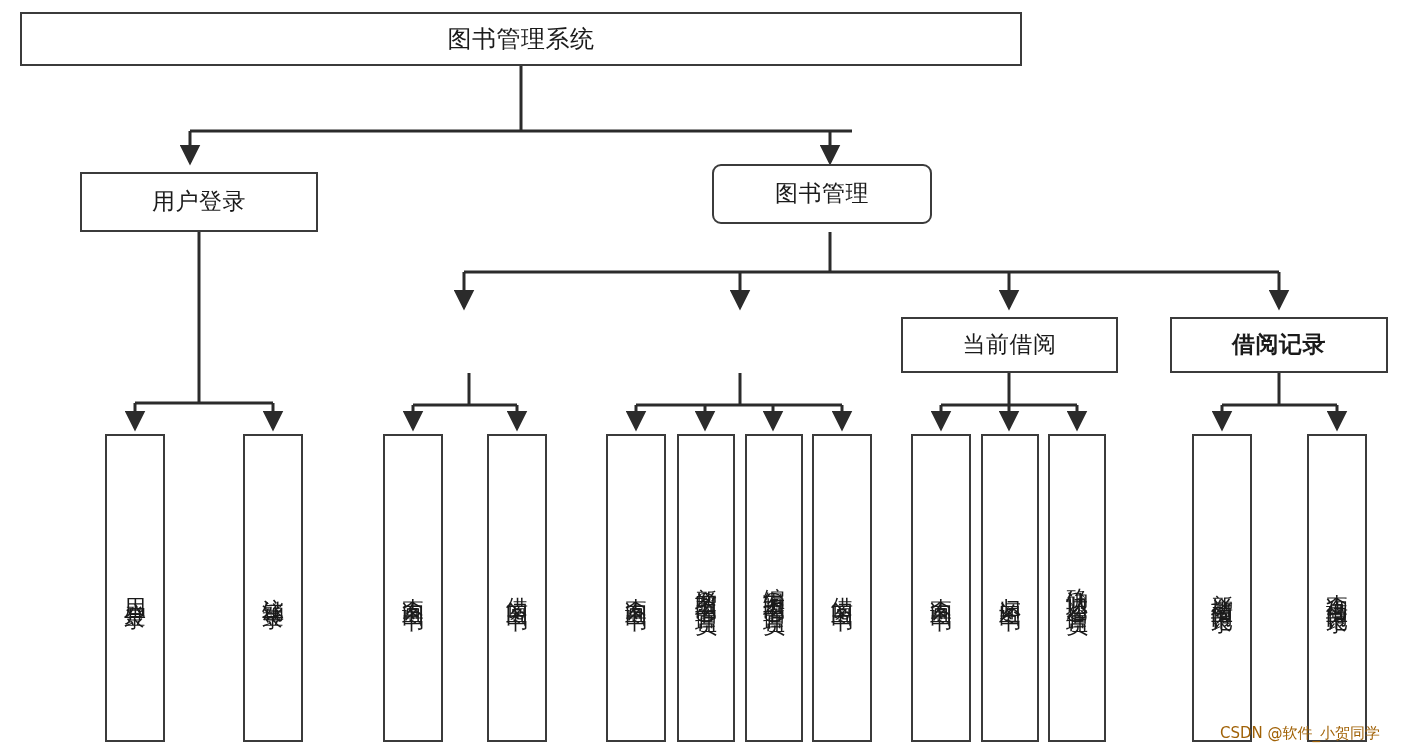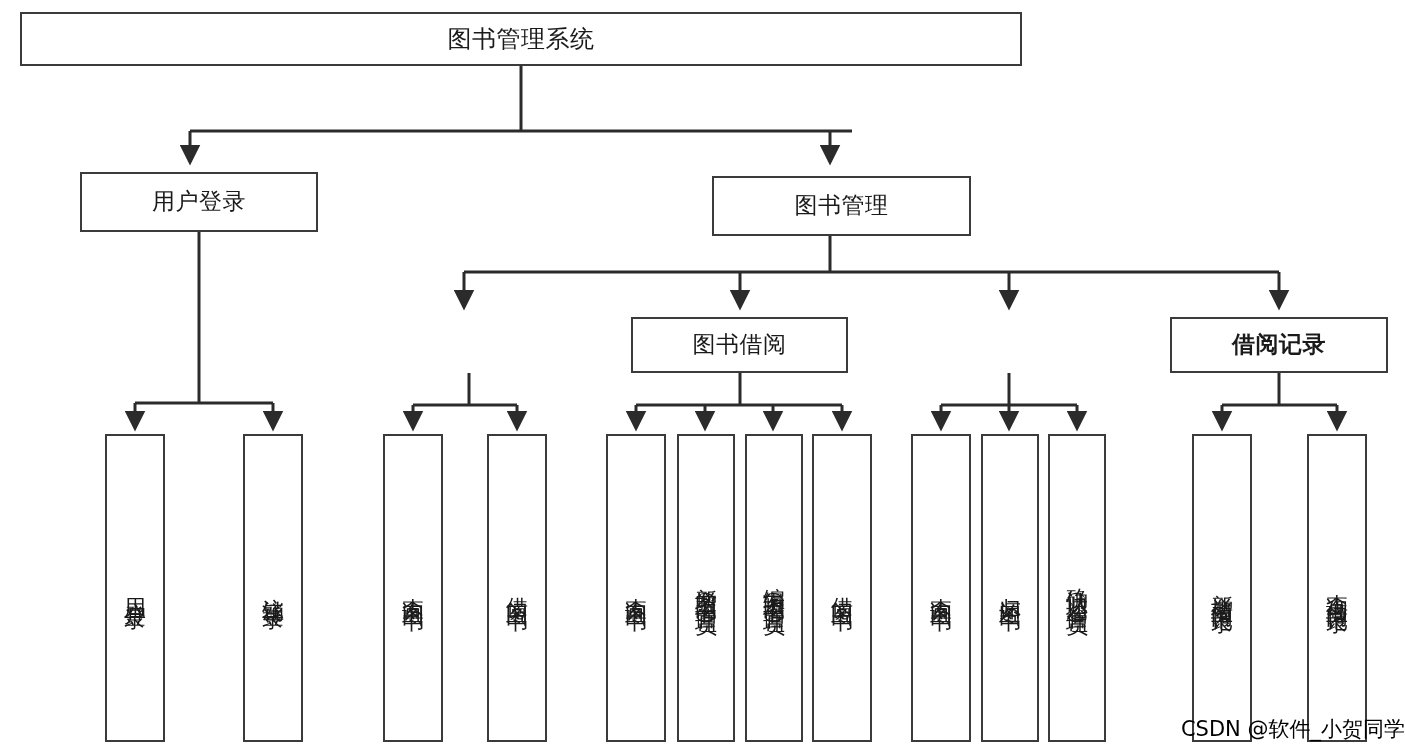--- a/index.html
+++ b/index.html
@@ -59,24 +59,24 @@
     writing-mode: vertical-rl;
     text-orientation: upright;
     font-size: 22px;
     line-height: 1.0;
     letter-spacing: 4px;
     white-space: nowrap;
     max-height: 100%;
   }
   #watermark {
     position: absolute;
-    right: 0;
+    right: 25px;
     bottom: 4px;
-    font-size: 21px;
-    color: #000000;
+    font-size: 15px;
+    color: #a16207;
     white-space: nowrap;
     user-select: none;
   }
 </style>
 </head>
 <body>
 
 <div id="diagram-root">
 
   <svg id="edge-layer" viewBox="0 0 1405 747" width="1405" height="747" xmlns="http://www.w3.org/2000/svg">
@@ -129,26 +129,26 @@
     </g>
   </svg>
 
   <div class="node horizontal root" style="left:20px; top:12px; width:1002px; height:54px;">
     <span class="label">图书管理系统</span>
   </div>
 
   <div class="node horizontal" style="left:80px; top:172px; width:238px; height:60px;">
     <span class="label">用户登录</span>
   </div>
-  <div class="node horizontal" style="left:712px; top:176px; width:259px; height:60px;">
+  <div class="node horizontal" style="left:712px; top:164px; width:220px; height:60px;border-radius:9px;">
     <span class="label">图书管理</span>
   </div>
 
-  <div class="node horizontal" style="left:631px; top:317px; width:217px; height:56px;">
-    <span class="label">图书借阅</span>
+  <div class="node horizontal" style="left:901px; top:317px; width:217px; height:56px;">
+    <span class="label">当前借阅</span>
   </div>
   <div class="node horizontal" style="left:1170px; top:317px; width:218px; height:56px;font-weight:bold;">
     <span class="label">借阅记录</span>
   </div>
 
   <div class="node vertical" style="left:105px; top:434px; width:60px; height:308px;">
     <span class="label">用户登录</span>
   </div>
   <div class="node vertical" style="left:243px; top:434px; width:60px; height:308px;">
     <span class="label">注销登录</span>

